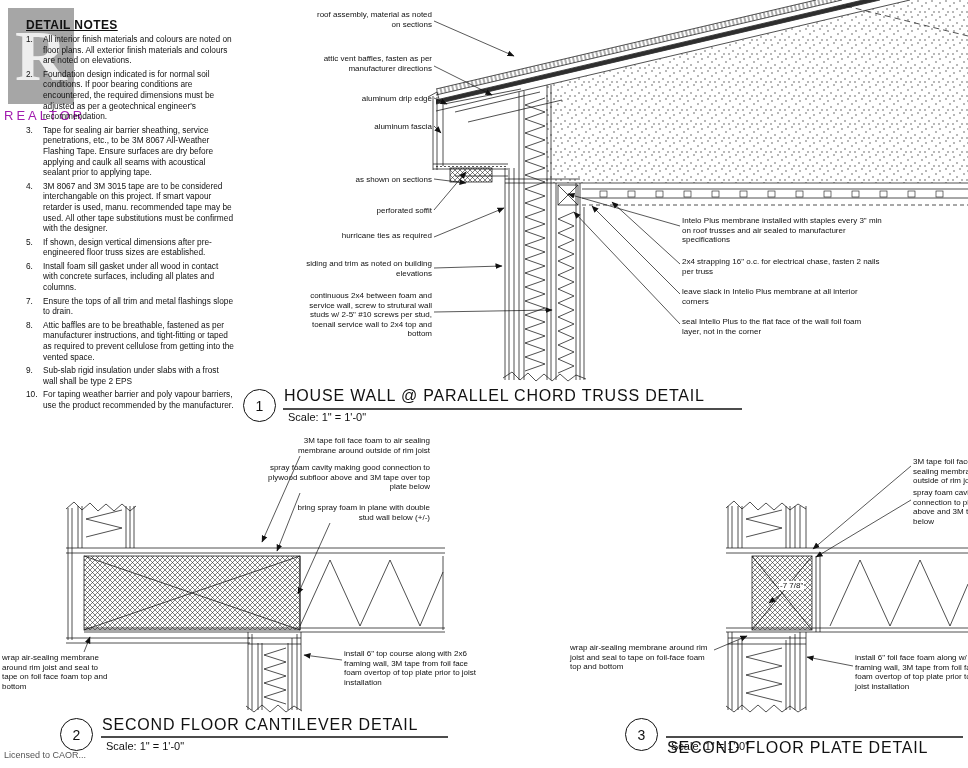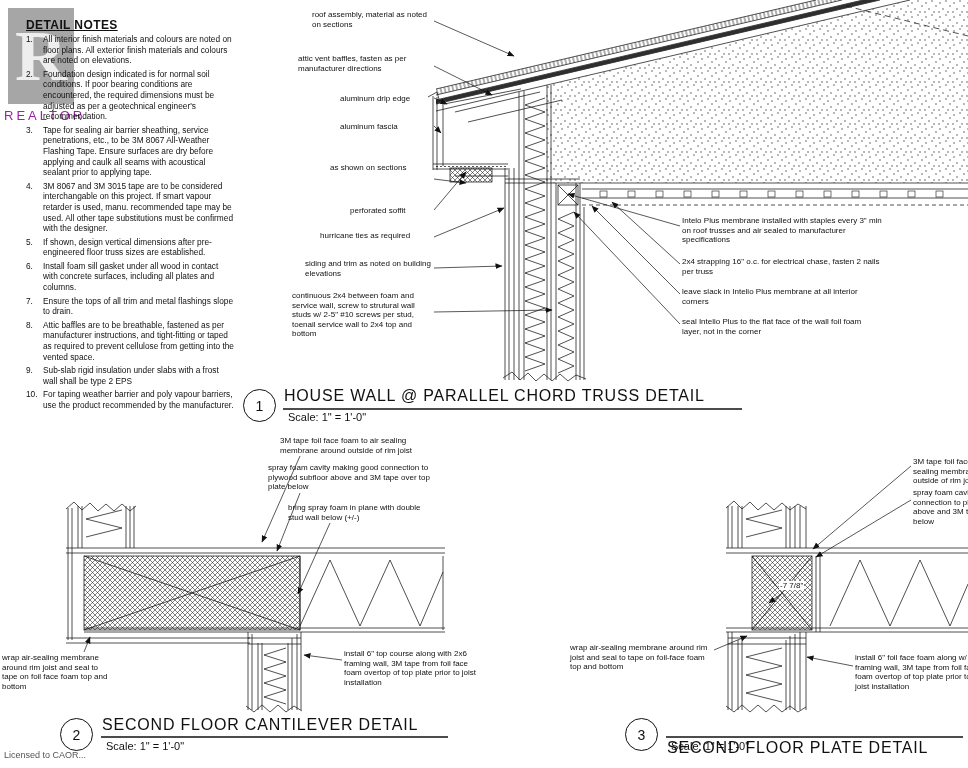--- a/index.html
+++ b/index.html
@@ -19,21 +19,21 @@
   .notes-title{font-weight:bold;font-size:12px;letter-spacing:.4px;text-decoration:underline;margin-bottom:2px}
   .note{display:flex;margin-bottom:3px;font-size:8.3px;line-height:10.6px}
   .note .nn{flex:0 0 17px;font-weight:normal}
   .note .nt{flex:1}
 
   
   svg.lines{position:absolute;left:0;top:0;z-index:1}
 
   
   .callout{position:absolute;font-size:8px;line-height:9.6px;z-index:3;color:#111}
-  .callout.r{}
+  .callout.r{text-align:right}
   .dim{position:absolute;font-size:8px;line-height:9px;z-index:3;background:#fff;padding:0 1px}
 
   
   .dcirc{position:absolute;width:33px;height:33px;border:1.4px solid #111;border-radius:50%;
     display:flex;align-items:center;justify-content:center;font-size:14px;z-index:3;background:#fff}
   .dtitle{position:absolute;font-weight:normal;font-size:16px;letter-spacing:.8px;z-index:3;white-space:nowrap}
   .dscale{position:absolute;font-size:11px;z-index:3;white-space:nowrap}
 </style>
 </head>
 <body>
@@ -296,21 +296,21 @@
     <div class="note">
         <span class="nn">10.</span>
         <span class="nt">For taping weather barrier and poly vapour barriers, use the product recommended by the manufacturer.</span>
       </div>
   </div>
 
   <div class="callout r" style="left:312px;top:10px;width:120px">roof assembly, material as noted on sections</div>
   <div class="callout r" style="left:298px;top:54px;width:134px">attic vent baffles, fasten as per manufacturer directions</div>
   <div class="callout r" style="left:340px;top:94px;width:92px">aluminum drip edge</div>
   <div class="callout r" style="left:340px;top:122px;width:92px">aluminum fascia</div>
-  <div class="callout r" style="left:330px;top:163px;width:102px">as shown on sections</div>
+  <div class="callout r" style="left:330px;top:175px;width:102px">as shown on sections</div>
   <div class="callout r" style="left:350px;top:206px;width:82px">perforated soffit</div>
   <div class="callout r" style="left:320px;top:231px;width:112px">hurricane ties as required</div>
   <div class="callout r" style="left:305px;top:259px;width:127px">siding and trim as noted on building elevations</div>
   <div class="callout r" style="left:292px;top:291px;width:140px">continuous 2x4 between foam and service wall, screw to strutural wall studs w/ 2-5" #10 screws per stud, toenail service wall to 2x4 top and bottom</div>
 
   <div class="callout" style="left:682px;top:216px;width:200px">Intelo Plus membrane installed with staples every 3" min on roof trusses and air sealed to manufacturer specifications</div>
   <div class="callout" style="left:682px;top:257px;width:198px">2x4 strapping 16" o.c. for electrical chase, fasten 2 nails per truss</div>
   <div class="callout" style="left:682px;top:287px;width:195px">leave slack in Intelio Plus membrane at all interior corners</div>
   <div class="callout" style="left:682px;top:317px;width:200px">seal Intelio Plus to the flat face of the wall foil foam layer, not in the corner</div>
 

